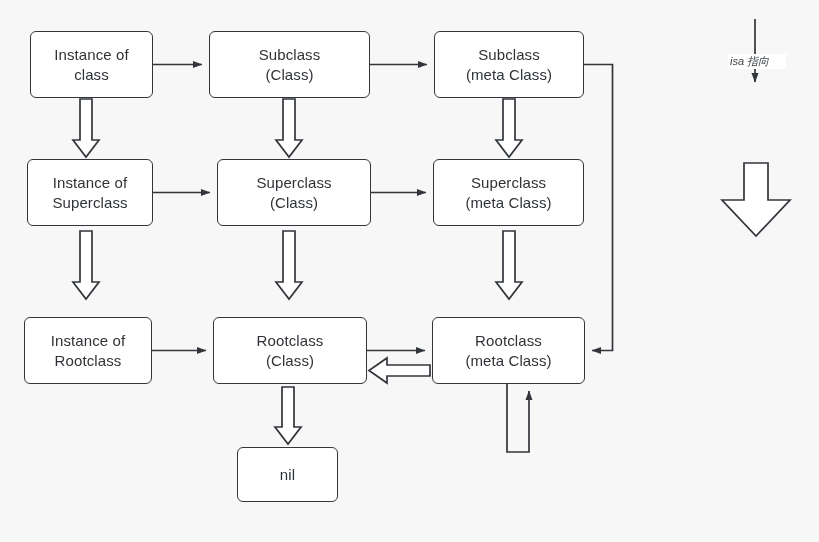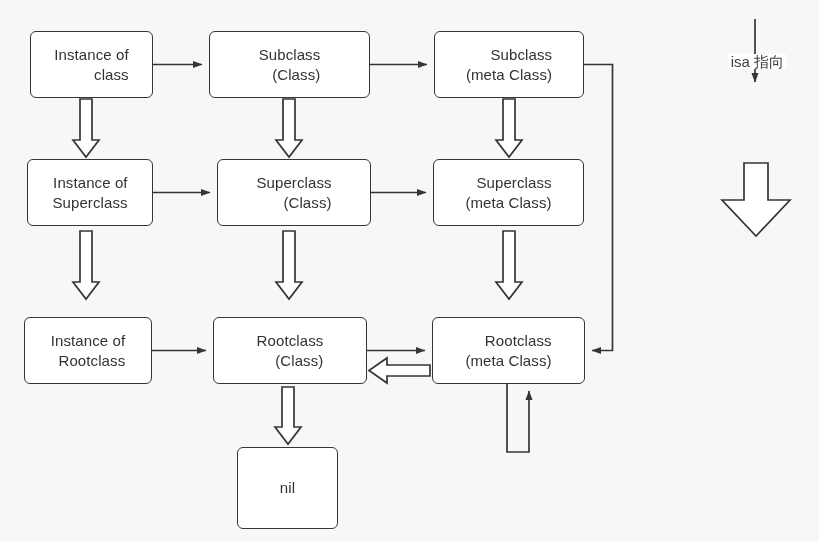--- a/index.html
+++ b/index.html
@@ -34,30 +34,30 @@
     color: #2f3337;
     font-size: 15px;
     line-height: 20px;
     letter-spacing: 0.1px;
     z-index: 3;
   }
   .node-label {
     display: block;
     white-space: pre-line;
     padding: 0 4px;
-    text-align: right;
   }
   .legend-text {
     position: absolute;
     color: #3a3f44;
-    font-size: 15px;
+    font-size: 11px;
     line-height: 13px;
-    text-align: right;
+    text-align: left;
     white-space: pre-line;
     z-index: 6;
+    font-style: italic;
   }
   .legend-text.isa {
     background: #ffffff;
     padding: 1px 2px;
   }
 </style>
 </head>
 <body>
 
 <div id="canvas">
@@ -150,20 +150,20 @@
   <div class="node" style="left:213px; top:317px; width:154px; height:67px;">
     <span class="node-label">Rootclass
 (Class)</span>
   </div>
 
   <div class="node" style="left:432px; top:317px; width:153px; height:67px;">
     <span class="node-label">Rootclass
 (meta Class)</span>
   </div>
 
-  <div class="node" style="left:237px; top:447px; width:101px; height:82px;">
+  <div class="node" style="left:237px; top:447px; width:101px; height:55px;">
     <span class="node-label">nil</span>
   </div>
 
   <div class="legend-text isa" style="left:728px; top:54px; width:54px;">isa 指向</div>
 
 
 </div>
 
 </body></html>

